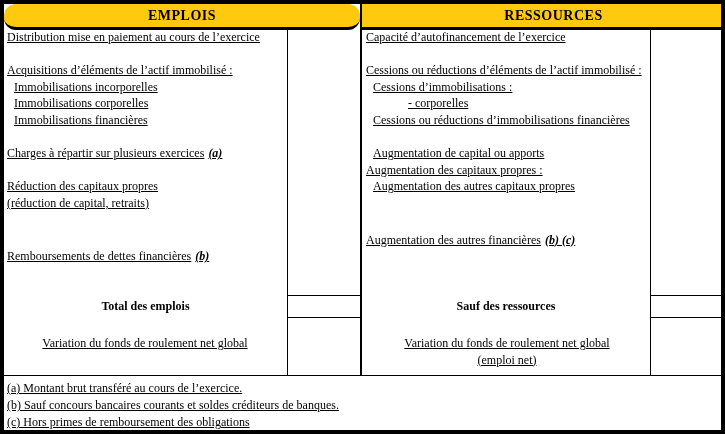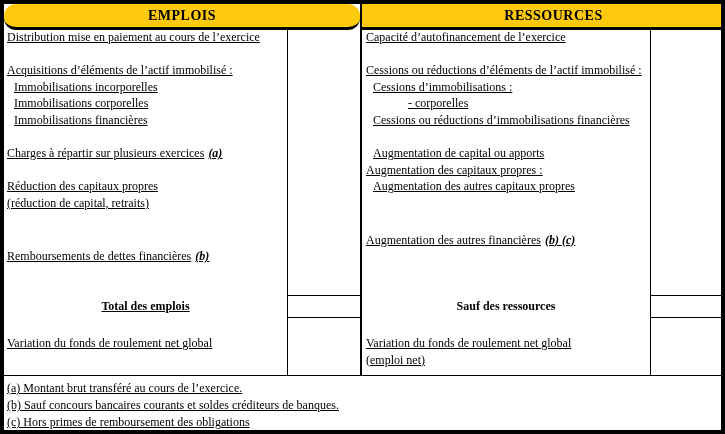--- a/index.html
+++ b/index.html
@@ -41,24 +41,24 @@
   .row.ind1{padding-left:7px;}
   .row.ind2{padding-left:42px;}
   .row.gap{margin-top:20px;}
   .note{font-weight:bold;font-style:italic;margin-left:4px;}
   
   .total{
     position:absolute;top:292px;height:21px;
     display:flex;align-items:center;justify-content:center;
     font-weight:bold;font-size:12px;
   }
-  #total-left{left:0;width:283px;text-decoration:underline;}
+  #total-left{left:0;width:283px;}
   #total-right{left:358px;width:288px;}
   
-  .variation{position:absolute;top:331px;}
+  .variation{position:absolute;top:331px;text-align:center;}
   #var-left{left:3px;width:276px;}
   #var-right{left:362px;width:282px;}
   
   #footnotes{position:absolute;left:3px;top:376px;width:710px;}
   #footnotes .row{height:17.2px;line-height:17.2px;}
   
   .amount-cell{position:absolute;background:transparent;}
   #amt-left-main{left:284px;top:26px;width:72px;height:265px;}
   #amt-left-total{left:284px;top:292px;width:72px;height:21px;}
   #amt-left-var{left:284px;top:314px;width:72px;height:57px;}

